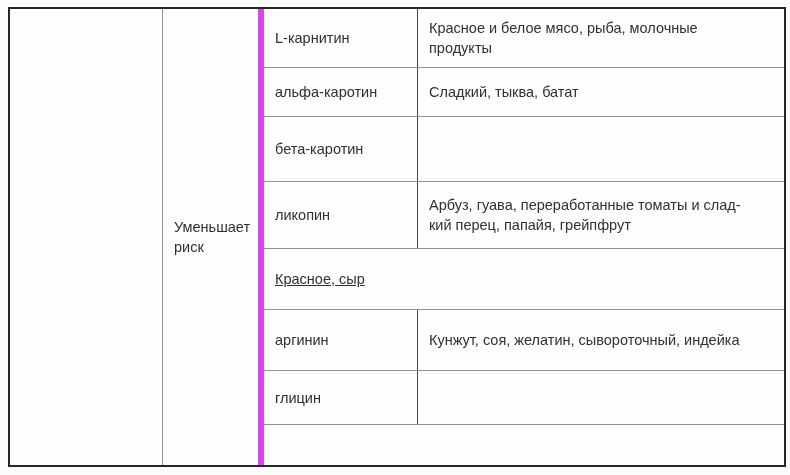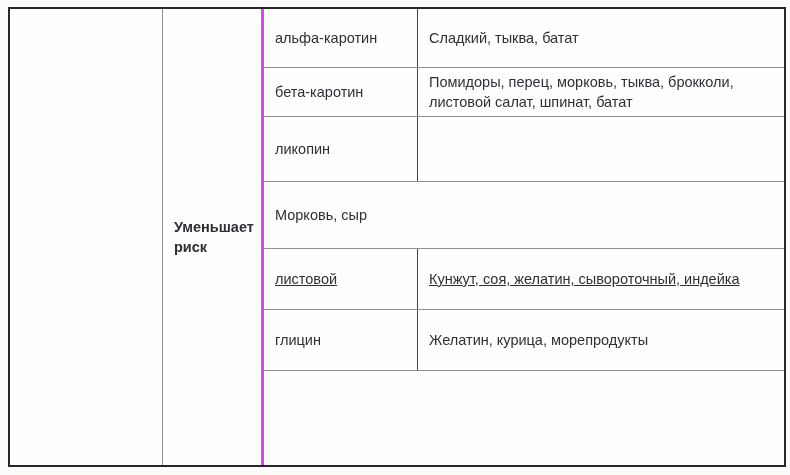--- a/index.html
+++ b/index.html
@@ -31,27 +31,27 @@
   }
   .col-empty {
     width: 153px;
     box-sizing: border-box;
     border-right: 1px solid #919191;
     flex: none;
   }
   .col-risk {
     width: 101px;
     box-sizing: border-box;
-    border-right: 3px solid #d946ef;
+    border-right: 6px solid #d946ef;
     flex: none;
     display: flex;
     align-items: center;
     padding-left: 11px;
     white-space: pre-line;
-    font-weight: bold;
+    font-weight: normal;
   }
   .col-rows {
     flex: 1;
     display: flex;
     flex-direction: column;
     min-width: 0;
   }
   .row {
     display: flex;
     align-items: stretch;
@@ -92,46 +92,50 @@
 <div class="stage">
   <div class="tbl">
 
     <div class="col-empty"></div>
 
     <div class="col-risk">Уменьшает
 риск</div>
 
     <div class="col-rows">
 
+      <div class="row">
+        <div class="cell-substance">L-карнитин</div>
+        <div class="cell-foods">Красное и белое мясо, рыба, молочные
+продукты</div>
+      </div>
 
       <div class="row">
         <div class="cell-substance">альфа-каротин</div>
         <div class="cell-foods">Сладкий, тыква, батат</div>
       </div>
 
       <div class="row">
         <div class="cell-substance">бета-каротин</div>
-        <div class="cell-foods">Помидоры, перец, морковь, тыква, брокколи,
-листовой салат, шпинат, батат</div>
       </div>
 
 
       <div class="row">
         <div class="cell-substance">ликопин</div>
+        <div class="cell-foods">Арбуз, гуава, переработанные томаты и слад-
+кий перец, папайя, грейпфрут</div>
       </div>
 
       <div class="row">
-        <div class="cell-foods">Морковь, сыр</div>
+        <div class="cell-foods">Красное, сыр</div>
       </div>
 
       <div class="row">
-        <div class="cell-substance">листовой</div>
+        <div class="cell-substance">аргинин</div>
         <div class="cell-foods">Кунжут, соя, желатин, сывороточный, индейка</div>
       </div>
 
       <div class="row">
         <div class="cell-substance">глицин</div>
-        <div class="cell-foods">Желатин, курица, морепродукты</div>
       </div>
 
     </div>
   </div>
 </div>
 
 </body></html>

